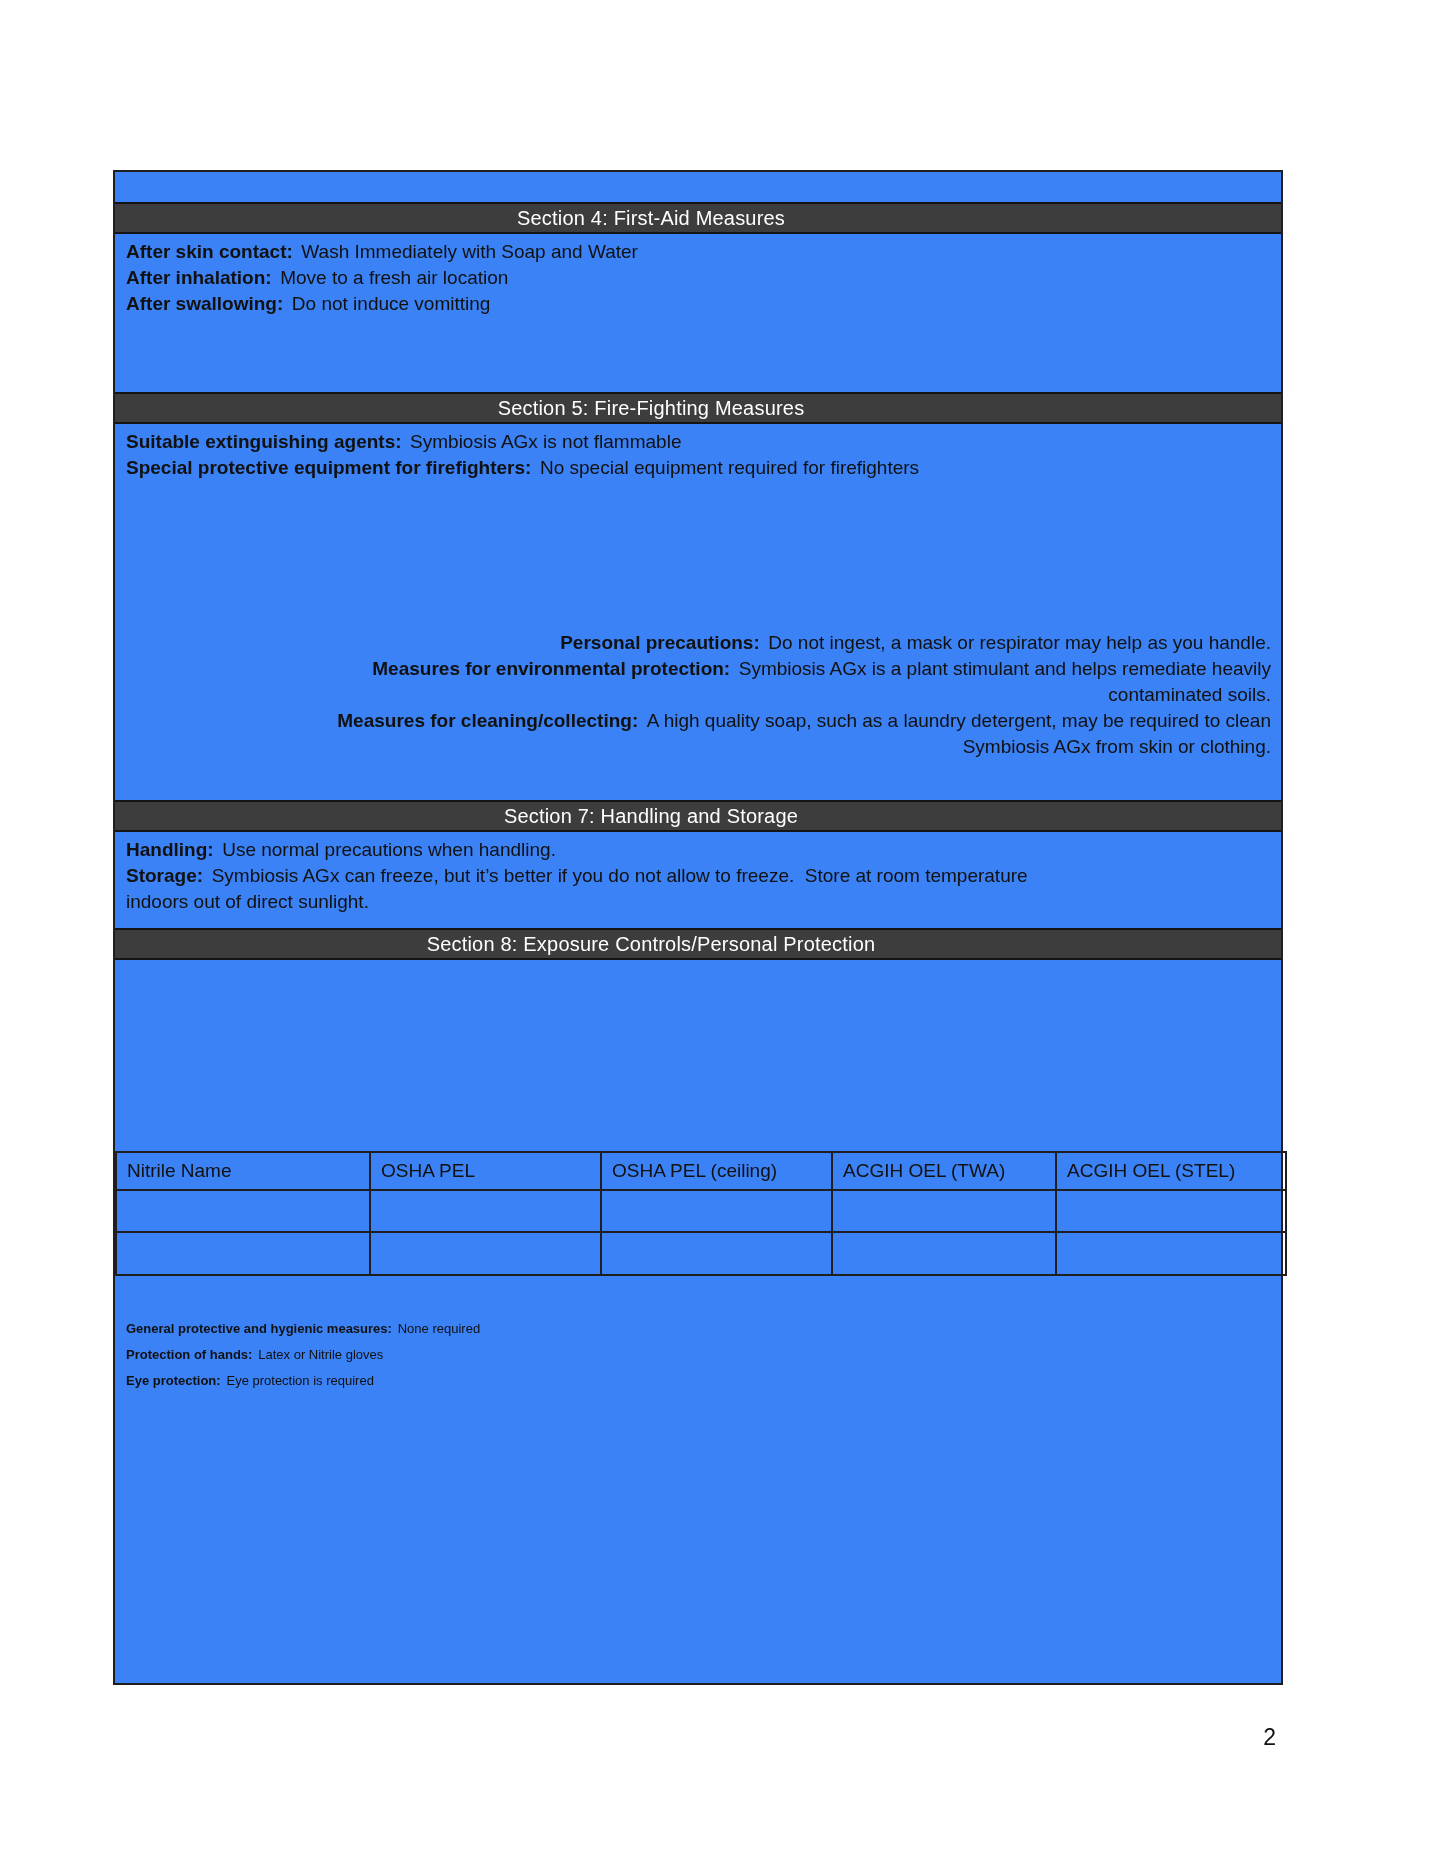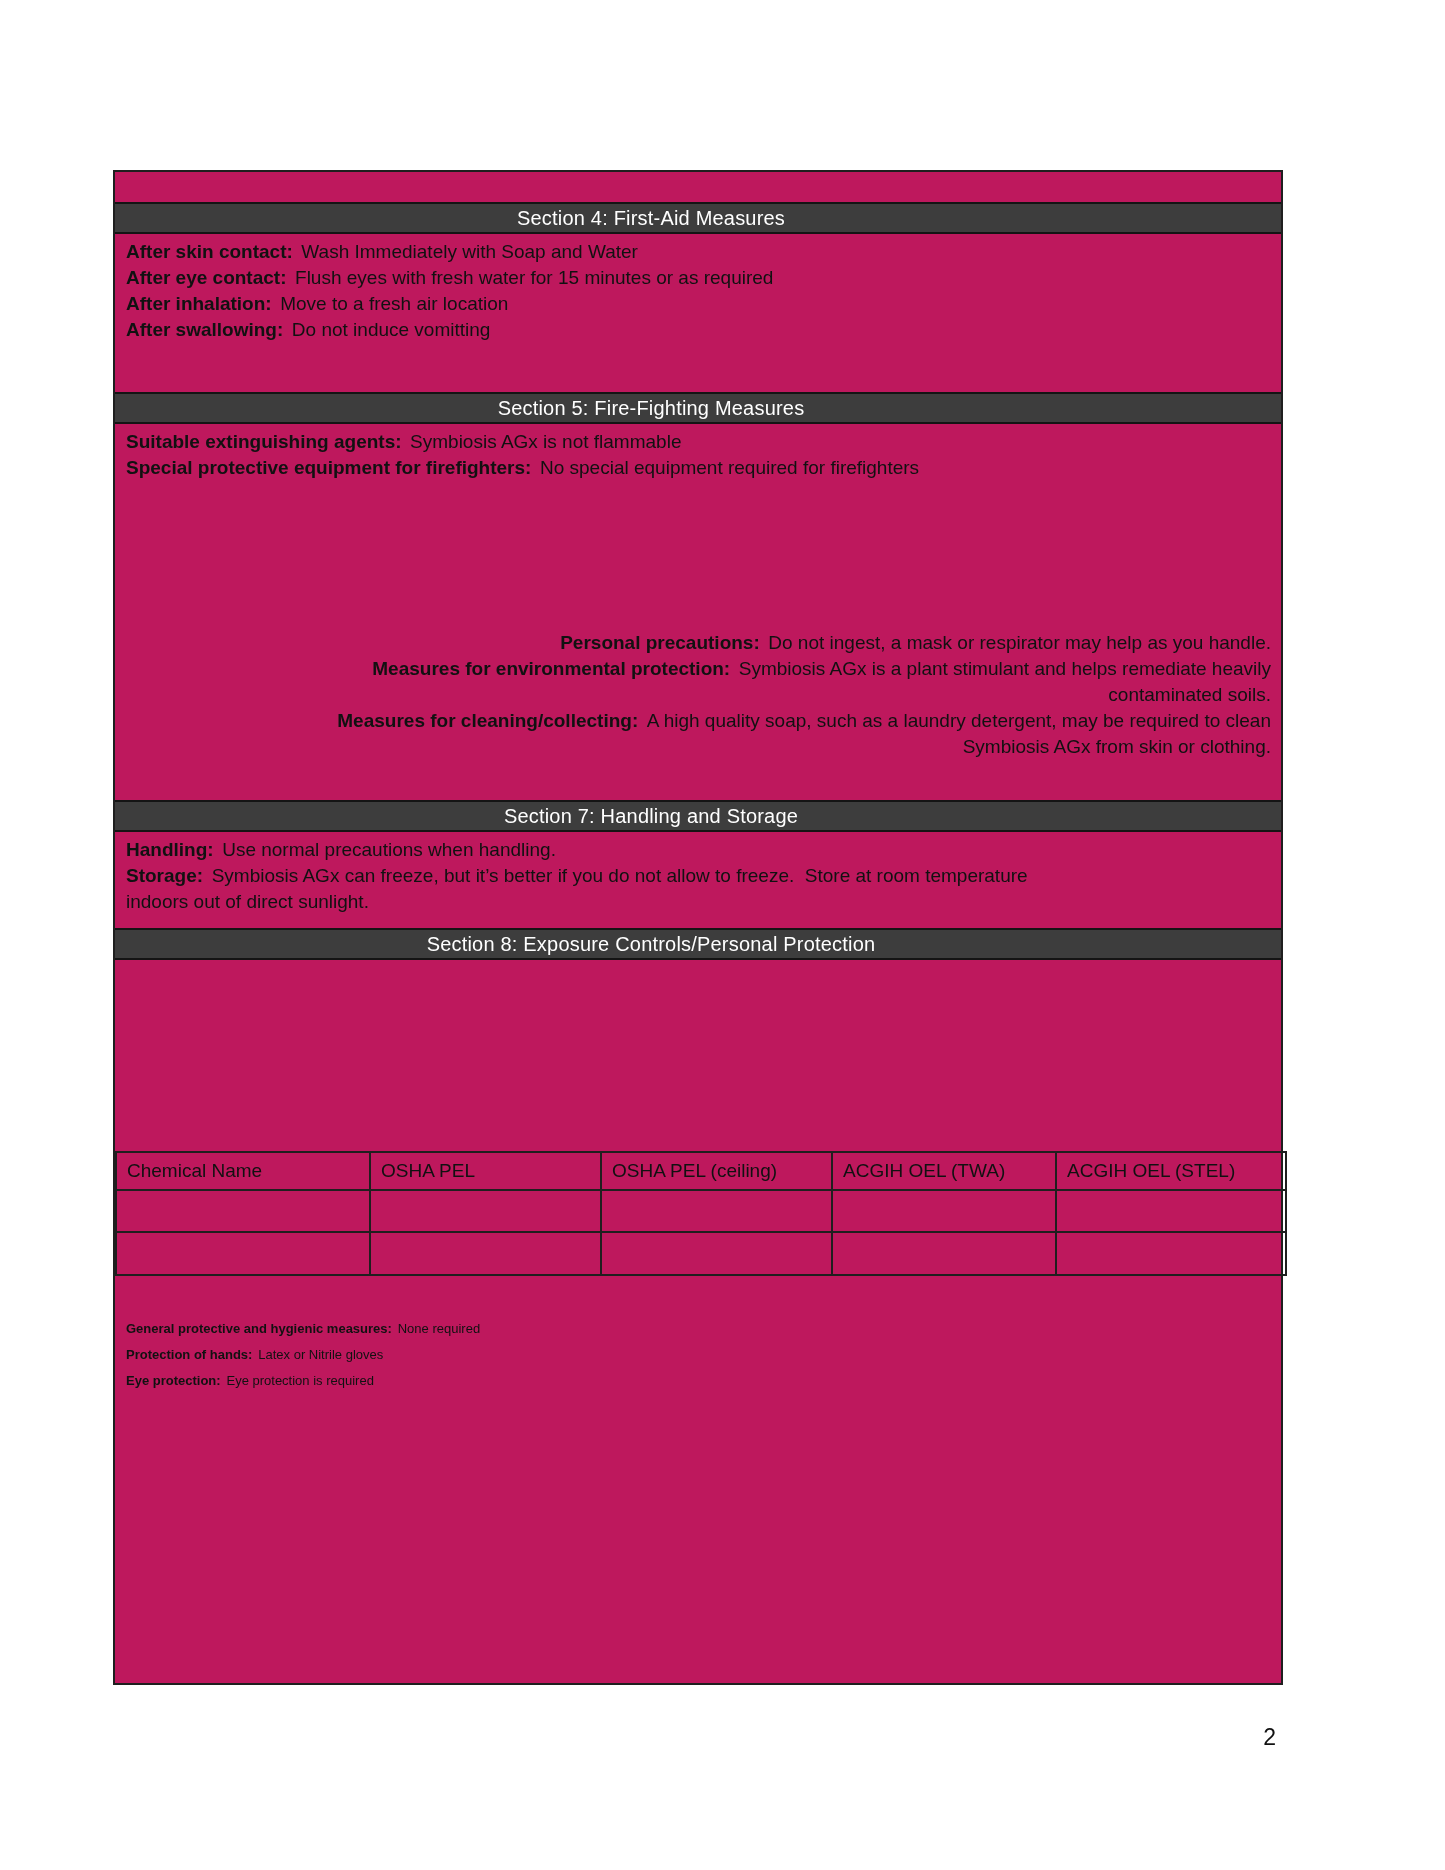--- a/index.html
+++ b/index.html
@@ -1,21 +1,21 @@
 <!DOCTYPE html>
 <html><head>
 <meta charset="utf-8">
 <style>
   * { margin:0; padding:0; box-sizing:border-box; }
   html,body { width:1445px; height:1870px; background:#ffffff;
               font-family:"Liberation Sans", sans-serif; color:#111; }
   .page { position:relative; width:1445px; height:1870px; background:#fff; overflow:hidden; }
 
   .doc-box { position:absolute; left:113px; top:170px; width:1170px; height:1515px;
-             border:2px solid #1f1f1f; display:flex; flex-direction:column; background:#be185d; }
+             border:2px solid #1f1f1f; display:flex; flex-direction:column; background:#3b82f6; }
 
   .spacer-row { height:30px; flex:0 0 auto; }
 
   .section-bar { height:32px; flex:0 0 auto; background:#3d3d3d;
                  border-top:2px solid #141414; border-bottom:2px solid #141414;
                  display:flex; align-items:center; justify-content:center;
                  padding-right:94px; }
   .section-bar .title { color:#ffffff; font-size:20px; letter-spacing:0.2px; white-space:nowrap; }
 
   .section-content { flex:0 0 auto; padding:5px 10px 0 11px; font-size:19px; line-height:26px; }
@@ -50,23 +50,20 @@
   <div class="doc-box">
 
     <div class="spacer-row"></div>
 
     <div class="section-bar">
       <span class="title">Section 4: First-Aid Measures</span>
     </div>
     <div class="section-content s4">
       <div class="field-line">
         <span class="field-label">After skin contact:</span><span class="field-value">Wash Immediately with Soap and Water</span>
-      </div>
-      <div class="field-line">
-        <span class="field-label">After eye contact:</span><span class="field-value">Flush eyes with fresh water for 15 minutes or as required</span>
       </div>
       <div class="field-line">
         <span class="field-label">After inhalation:</span><span class="field-value">Move to a fresh air location</span>
       </div>
       <div class="field-line">
         <span class="field-label">After swallowing:</span><span class="field-value">Do not induce vomitting</span>
       </div>
     </div>
 
     <div class="section-bar">
@@ -117,21 +114,21 @@
       <table class="exposure">
         <colgroup>
           <col style="width:254px">
             <col style="width:231px">
             <col style="width:231px">
             <col style="width:224px">
             <col style="width:230px">
         </colgroup>
         <tbody>
             <tr class="hdr">
-          <td>Chemical Name</td>
+          <td>Nitrile Name</td>
           <td>OSHA PEL</td>
           <td>OSHA PEL (ceiling)</td>
           <td>ACGIH OEL (TWA)</td>
           <td>ACGIH OEL (STEL)</td>
         </tr>
         <tr class="r1">
           <td></td>
           <td></td>
           <td></td>
           <td></td>

